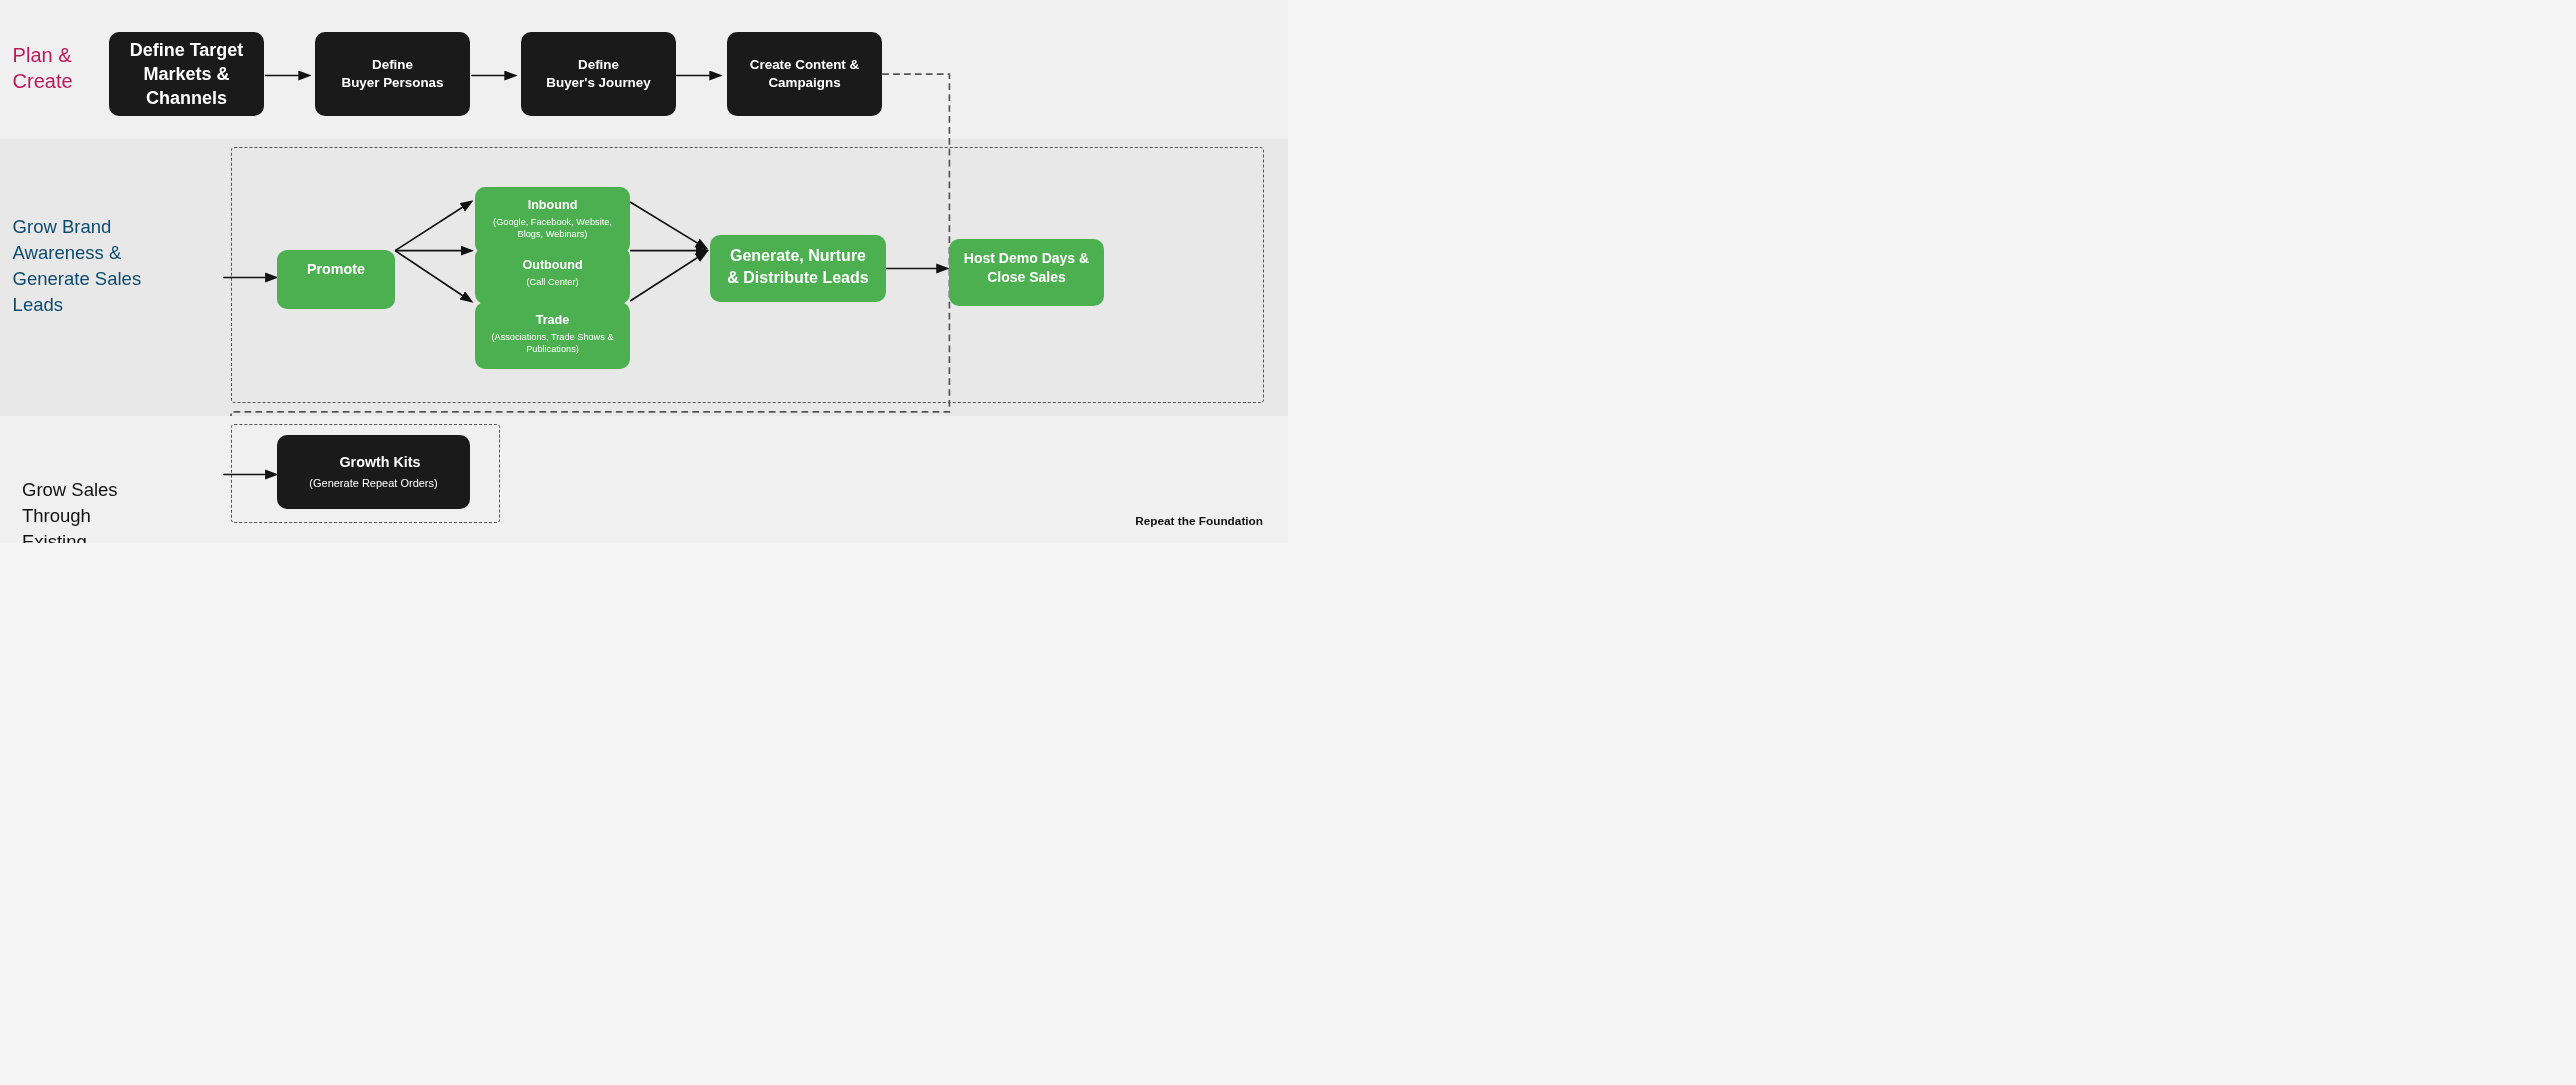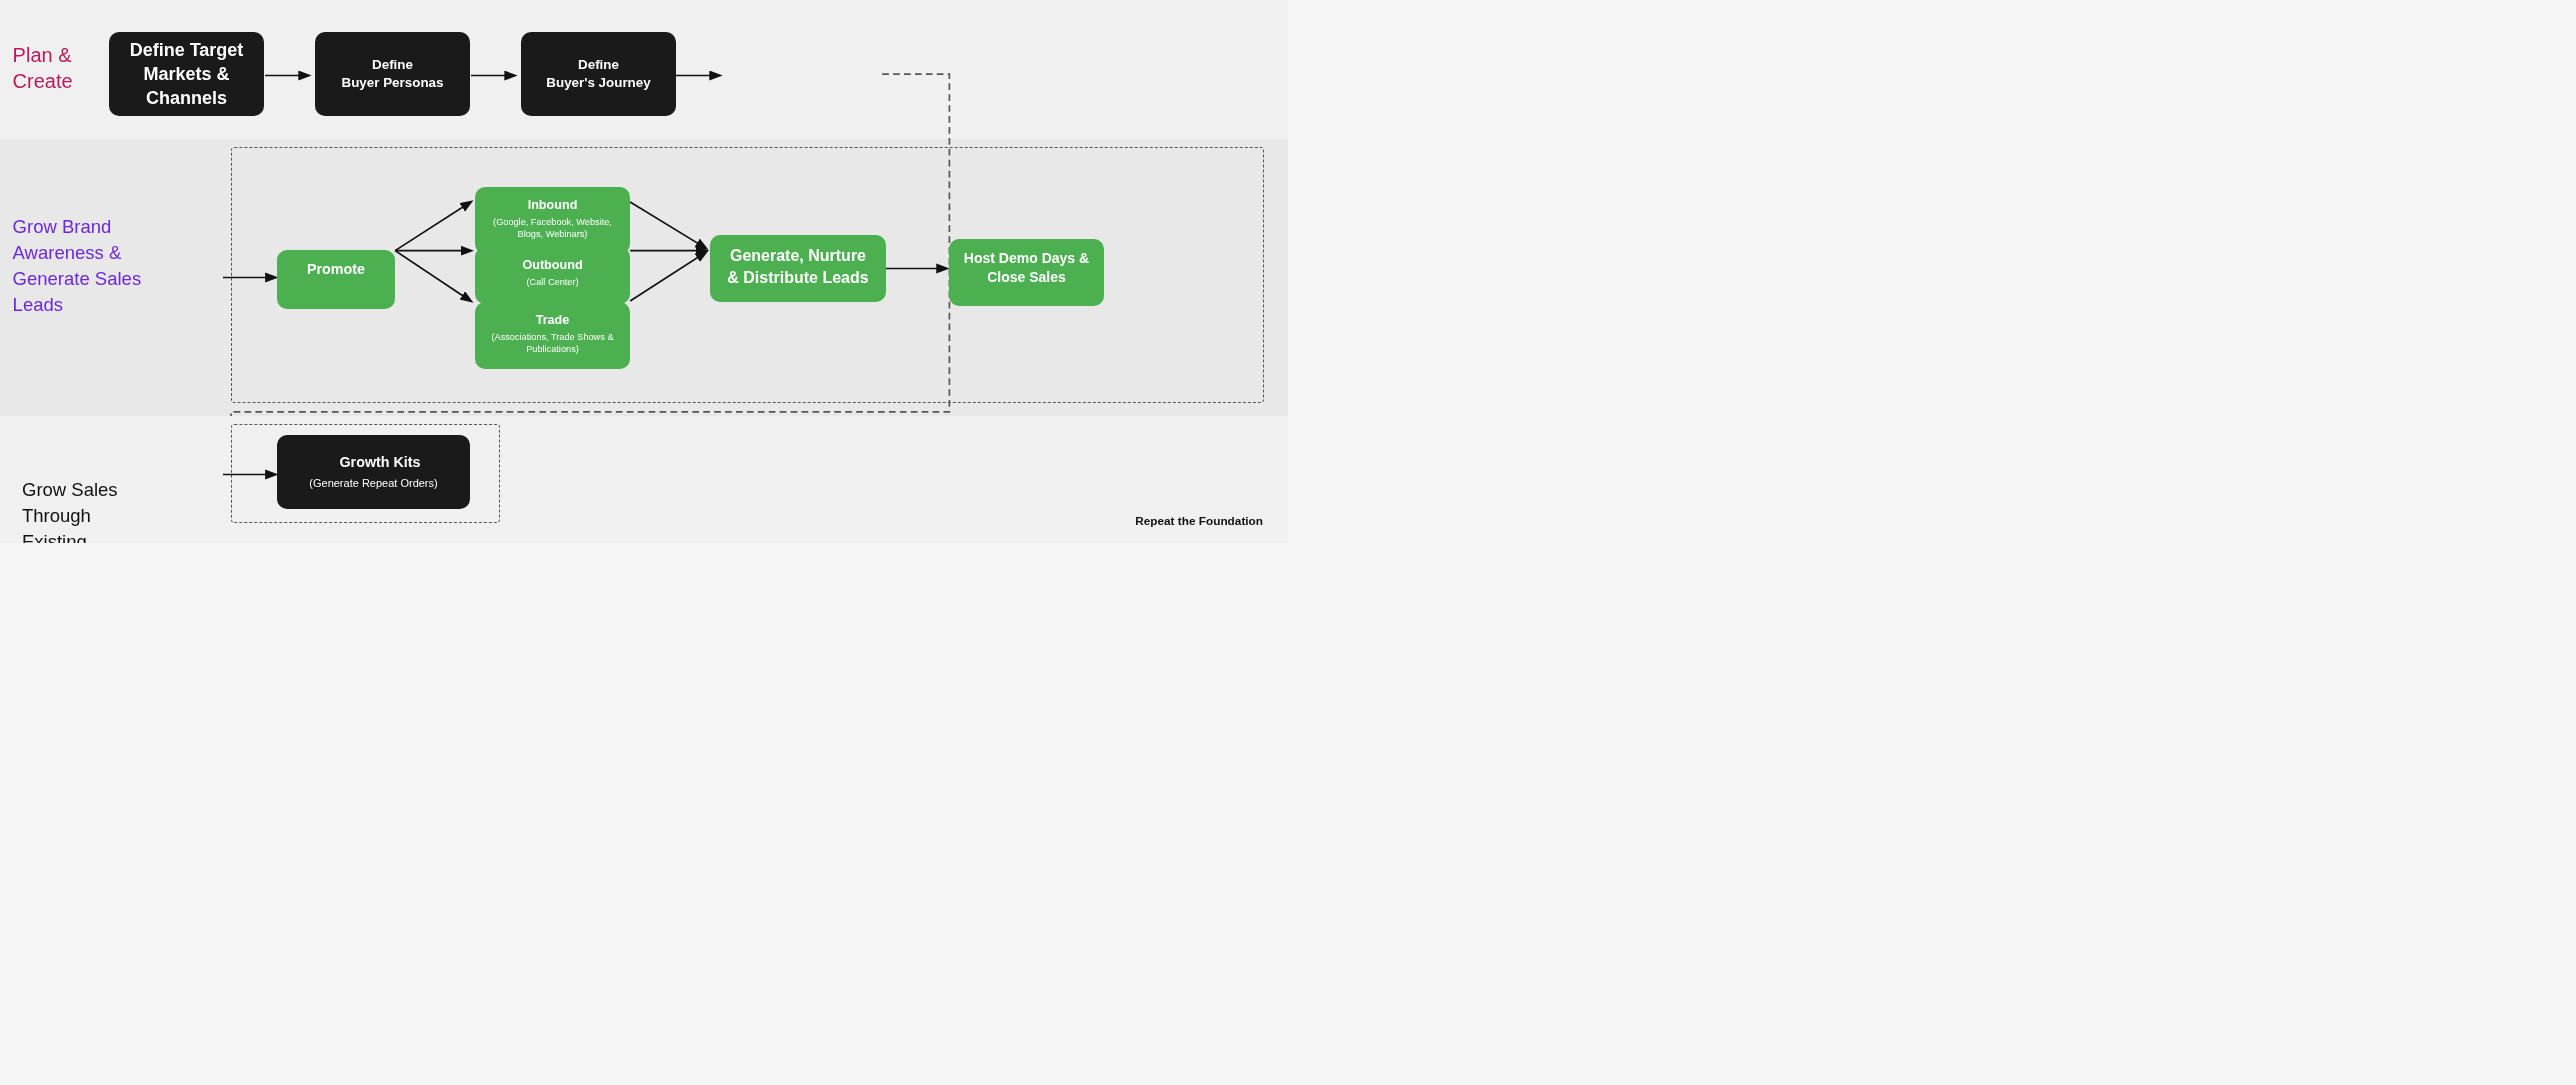--- a/index.html
+++ b/index.html
@@ -112,30 +112,33 @@
 
   <svg style="position:absolute;top:67px;left:676px;width:50px;height:17px;" viewBox="0 0 60 20" width="50" height="17">
     <defs>
         <marker id="ah3" markerWidth="8" markerHeight="8" refX="6" refY="3" orient="auto">
           <path d="M0,0 L0,6 L8,3 z" fill="#111"></path>
         </marker>
       </defs>
     <line x1="0" y1="10" x2="52" y2="10" stroke="#111" stroke-width="2" marker-end="url(#ah3)"></line>
   </svg>
 
+  <div class="black-box" style="position:absolute;top:32px;left:727px;width:155px;height:84px;font-size:13.4px;">
+    Create Content &amp;<br>Campaigns
+  </div>
 
   <svg style="position:absolute;top:0;left:0;width:1288px;height:543px;pointer-events:none;" viewBox="0 0 1533 646" width="1288" height="543">
 
     <path d="M1050,88 L1130,88 L1130,490 L275,490 L275,495" stroke="#555" stroke-width="2" stroke-dasharray="8,5" fill="none"></path>
   </svg>
 
   <div style="position:absolute;top:147px;left:231px;width:1033px;height:256px;border:1.7px dashed #555;border-radius:3.4px;">
   </div>
 
-  <div style="position:absolute;top:214px;left:12.6px;font-size:18.5px;font-weight:400;line-height:1.4;color:#6d28d9;">
+  <div style="position:absolute;top:214px;left:12.6px;font-size:18.5px;font-weight:400;line-height:1.4;color:#0c4a6e;">
     Grow Brand<br>Awareness &amp;<br>Generate Sales<br>Leads
   </div>
 
   <svg style="position:absolute;top:269px;left:223px;width:59px;height:17px;" viewBox="0 0 70 20" width="59" height="17">
     <defs>
         <marker id="ahp" markerWidth="8" markerHeight="8" refX="6" refY="3" orient="auto">
           <path d="M0,0 L0,6 L8,3 z" fill="#111"></path>
         </marker>
       </defs>
     <line x1="0" y1="10" x2="62" y2="10" stroke="#111" stroke-width="2" marker-end="url(#ahp)"></line>

